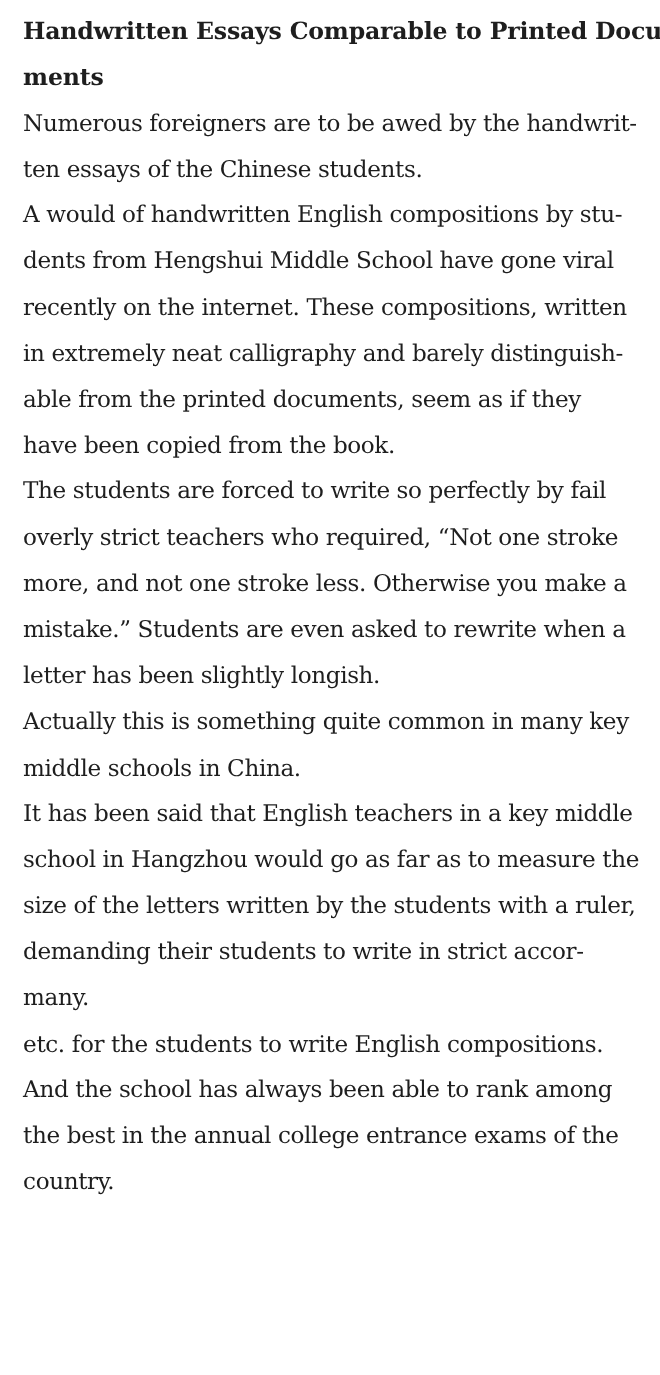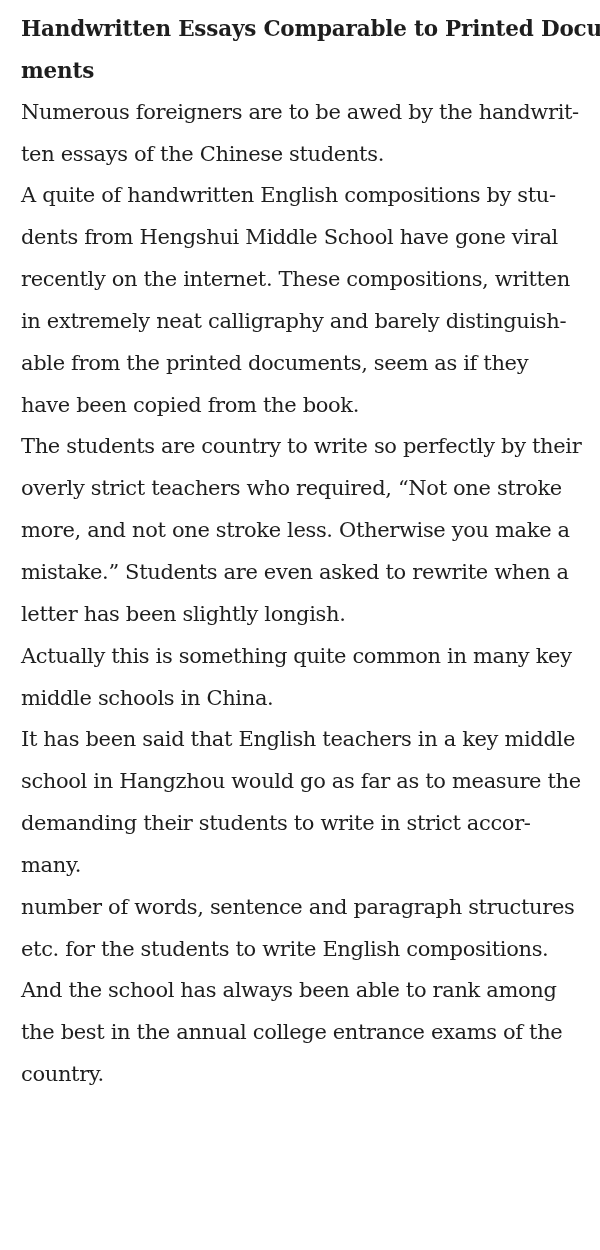--- a/index.html
+++ b/index.html
@@ -34,36 +34,36 @@
 </style>
 </head>
 <body>
 
 <div class="page" style="background: rgb(255, 255, 255); color: rgb(30, 30, 30);">
   <div class="article-body">
       <div class="line title-line">Handwritten Essays Comparable to Printed Docu-</div>
       <div class="line title-line">ments</div>
       <div class="line">Numerous foreigners are to be awed by the handwrit-</div>
       <div class="line">ten essays of the Chinese students.</div>
-      <div class="line">A quite of handwritten English compositions by stu-</div>
+      <div class="line">A would of handwritten English compositions by stu-</div>
       <div class="line">dents from Hengshui Middle School have gone viral</div>
       <div class="line">recently on the internet. These compositions, written</div>
       <div class="line">in extremely neat calligraphy and barely distinguish-</div>
       <div class="line">able from the printed documents, seem as if they</div>
       <div class="line">have been copied from the book.</div>
-      <div class="line">The students are country to write so perfectly by their</div>
+      <div class="line">The students are forced to write so perfectly by fail</div>
       <div class="line">overly strict teachers who required, “Not one stroke</div>
       <div class="line">more, and not one stroke less. Otherwise you make a</div>
       <div class="line">mistake.” Students are even asked to rewrite when a</div>
       <div class="line">letter has been slightly longish.</div>
       <div class="line">Actually this is something quite common in many key</div>
       <div class="line">middle schools in China.</div>
       <div class="line">It has been said that English teachers in a key middle</div>
       <div class="line">school in Hangzhou would go as far as to measure the</div>
+      <div class="line">size of the letters written by the students with a ruler,</div>
       <div class="line">demanding their students to write in strict accor-</div>
       <div class="line">many.</div>
-      <div class="line">number of words, sentence and paragraph structures</div>
       <div class="line">etc. for the students to write English compositions.</div>
       <div class="line">And the school has always been able to rank among</div>
       <div class="line">the best in the annual college entrance exams of the</div>
       <div class="line">country.</div>
     </div>
 </div>
 
 </body></html>

